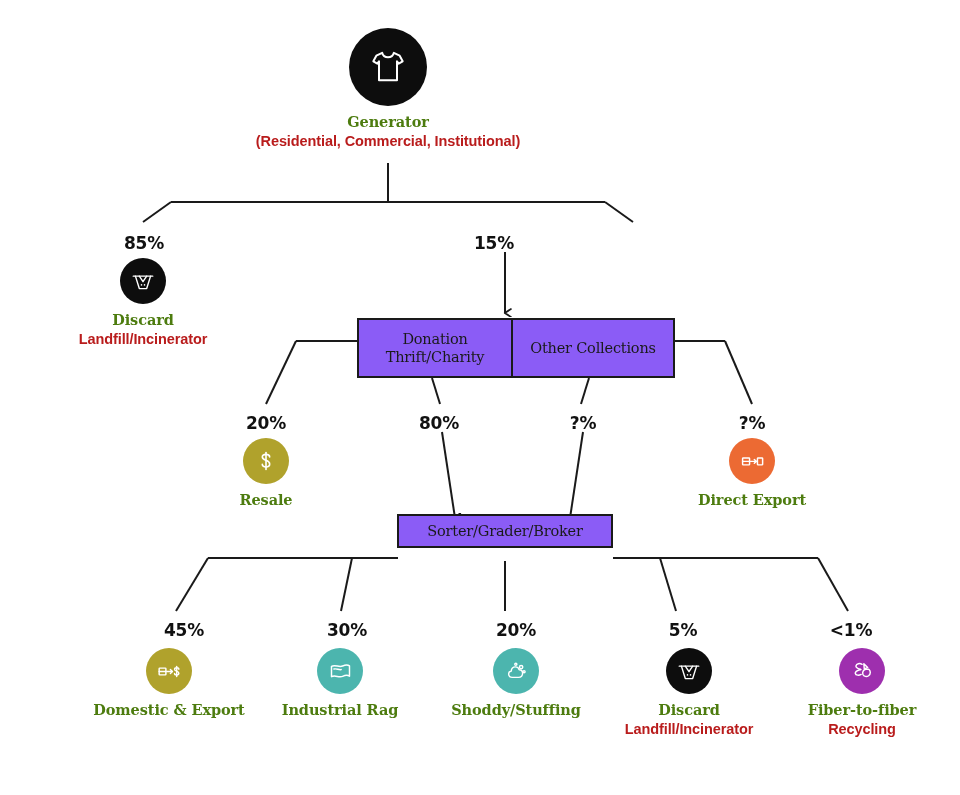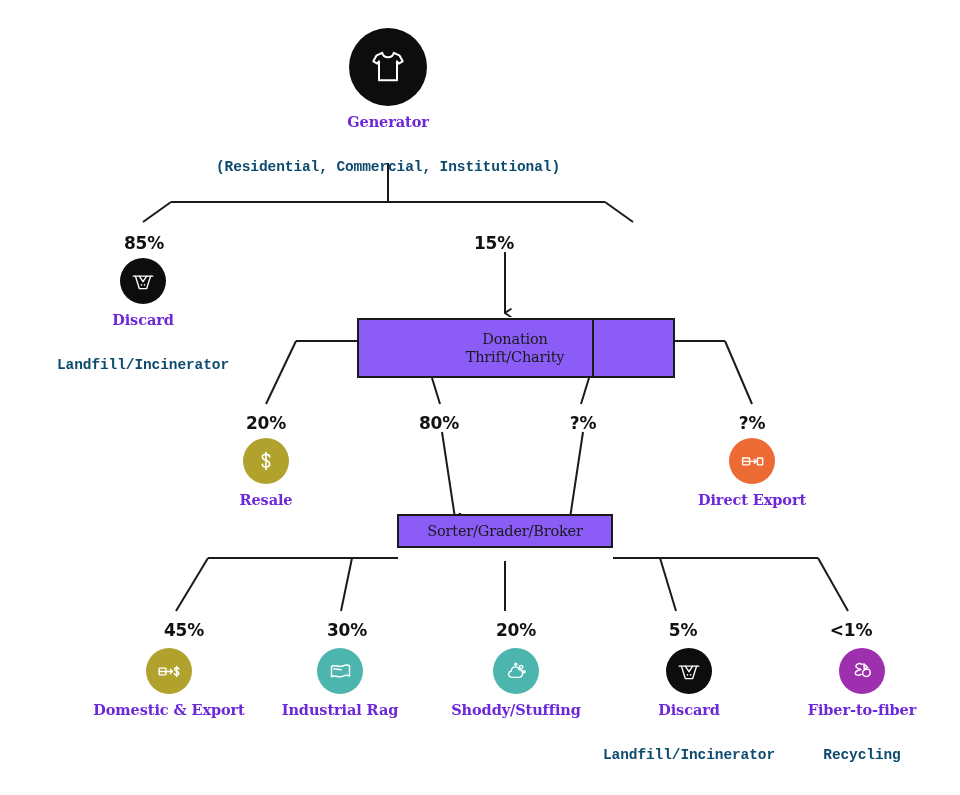--- a/index.html
+++ b/index.html
@@ -42,31 +42,30 @@
     justify-content: center;
   }
   .circle-icon svg { display: block; }
   .node-title {
     font-family: "DejaVu Serif", "Liberation Serif", serif;
     font-weight: bold;
     font-size: 14.5px;
     line-height: 1.28;
     letter-spacing: -0.1px;
     white-space: nowrap;
-    color: #6d28d9;
+    color: #4d7c0f;
   }
   .node-sub {
-    font-family: Liberation Mono, monospace;
+    font-family: Liberation Sans, sans-serif;
     font-weight: bold;
     font-size: 14.5px;
     line-height: 1.28;
     letter-spacing: -0.1px;
     white-space: nowrap;
-    color: #0c4a6e;
-    margin-top: 26px;
+    color: #b91c1c;
   }
   .pct {
     position: absolute;
     transform: translateX(-50%);
     font-family: "DejaVu Sans", "Liberation Sans", sans-serif;
     font-weight: bold;
     font-size: 17px;
     letter-spacing: -0.2px;
     white-space: nowrap;
     color: #111111;
@@ -174,20 +173,23 @@
 
   <div class="pct" style="left:494px; top:233px;">15%</div>
 
   <div class="box" style="left:516px; top:318px; width:318px; height:60px; padding:0;">
     <div class="box-cell divided" style="width:156px;">
       <div>
         <div>Donation</div>
         <div>Thrift/Charity</div>
       </div>
     </div>
+    <div class="box-cell" style="width:162px;">
+      <div>Other Collections</div>
+    </div>
   </div>
 
   <div class="pct" style="left:266px; top:413px;">20%</div>
   <div class="pct" style="left:439px; top:413px;text-align:center;">80%</div>
   <div class="pct" style="left:583px; top:413px;">?%</div>
   <div class="pct" style="left:752px; top:413px;">?%</div>
 
   <div class="node" style="left:266px; top:438px; width:200px;">
     <div class="circle-icon" style="background:#b0a22c;">
       <svg width="26" height="26" viewBox="0 0 24 24" fill="none" stroke="#ffffff" stroke-width="1.5" stroke-linecap="round" stroke-linejoin="round">

